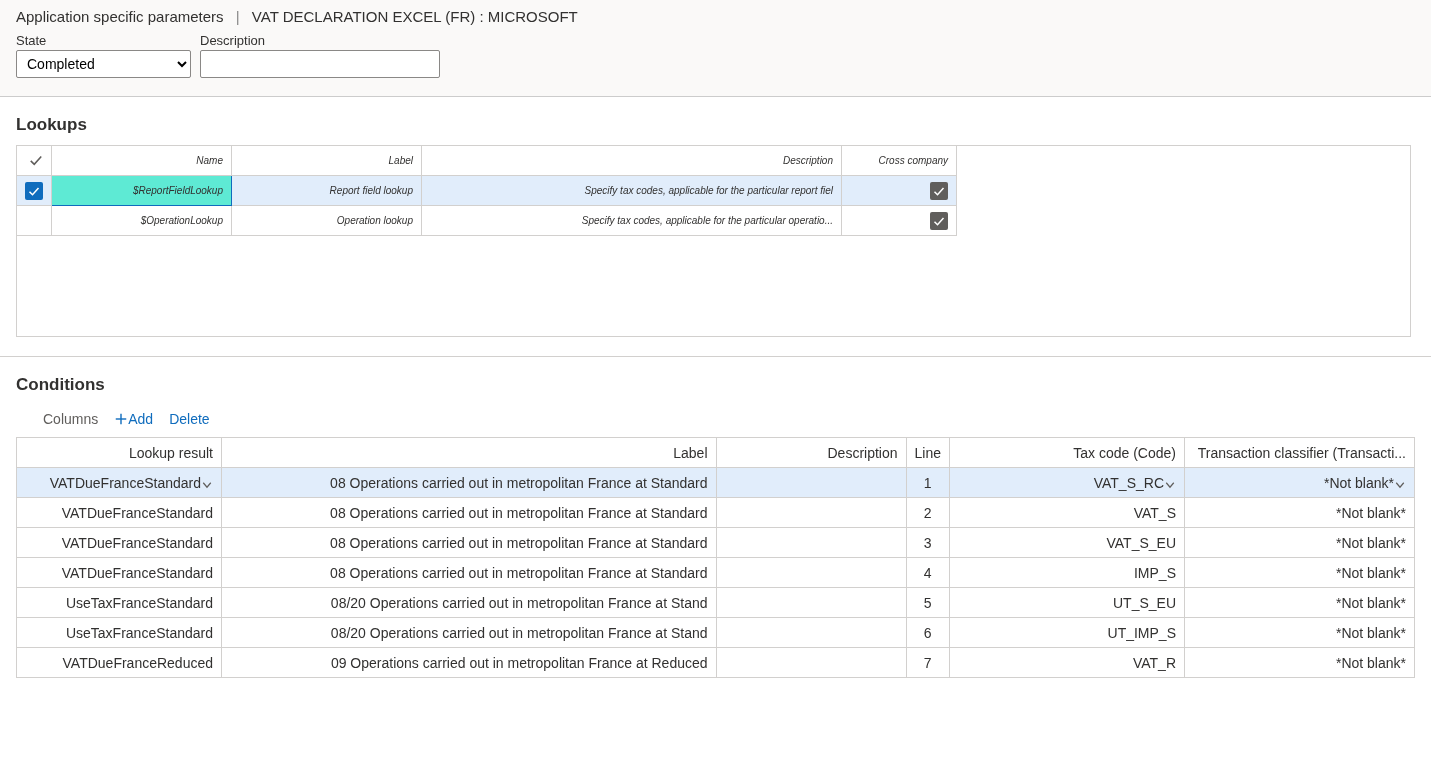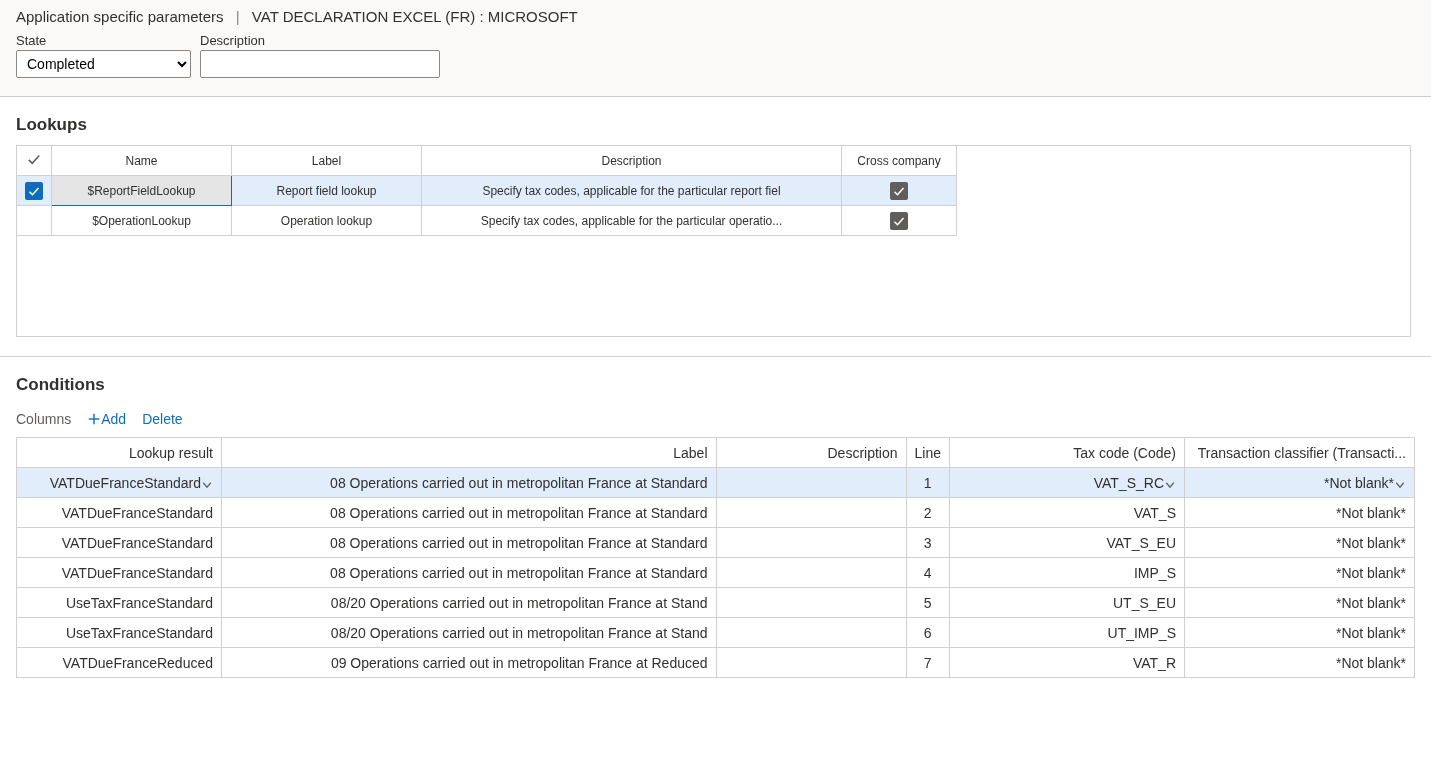--- a/index.html
+++ b/index.html
@@ -56,29 +56,30 @@
     font-weight: 600;
     margin: 6px 0 10px;
   }
   .lookups-table {
     border-collapse: collapse;
     border: 1px solid #d2d0ce;
   }
   .lookups-table th, .lookups-table td {
     border: 1px solid #d2d0ce;
     padding: 5px 8px;
-    font-size: 12px;
+    font-size: 10px;
     font-weight: 400;
-    text-align: center;
+    text-align: right;
     height: 30px;
+    font-style: italic;
   }
   .lookups-table th { background: #fff; color: #323130; }
   .chk-col { width: 32px; text-align: center; }
   tr.selected td { background: #e1edfb; }
-  tr.selected td.name-cell { background: #e5e5e5; border: 1px solid #0f6cbd; }
+  tr.selected td.name-cell { background: #5eead4; border: 1px solid #0f6cbd; }
   .row-check {
     width: 18px; height: 18px; border-radius: 2px;
     display: inline-flex; align-items: center; justify-content: center;
   }
   .row-check.blue { background: #0f6cbd; color: #fff; }
   .row-check svg { width: 12px; height: 12px; stroke: #fff; stroke-width: 2; fill: none; }
   .chk-box {
     width: 18px; height: 18px; background: #605e5c; border-radius: 2px;
     display: inline-flex; align-items: center; justify-content: center;
   }
@@ -89,21 +90,21 @@
     display: inline-block;
     min-width: calc(100% - 4px);
   }
   .lookups-panel .lookups-table { border: none; margin: -1px 0 0 -1px; }
   hr.divider { border: none; border-top: 1px solid #d2d0ce; margin: 16px 0 0; }
   .toolbar {
     display: flex; gap: 16px; align-items: center;
     padding: 6px 0 10px;
     font-size: 14px;
   }
-  .toolbar .muted { color: #605e5c; }
+  .toolbar .muted { color: #605e5c; margin-left: 27px; }
   .toolbar .link { color: #0f6cbd; cursor: pointer; display: inline-flex; align-items: center; }
   .plus-icon { width: 14px; height: 14px; stroke: #0f6cbd; stroke-width: 1.6; fill: none; }
   .cond-table {
     border-collapse: collapse;
     width: 100%;
     border: 1px solid #d2d0ce;
   }
   .cond-table th, .cond-table td {
     border: 1px solid #d2d0ce;
     padding: 5px 8px;

